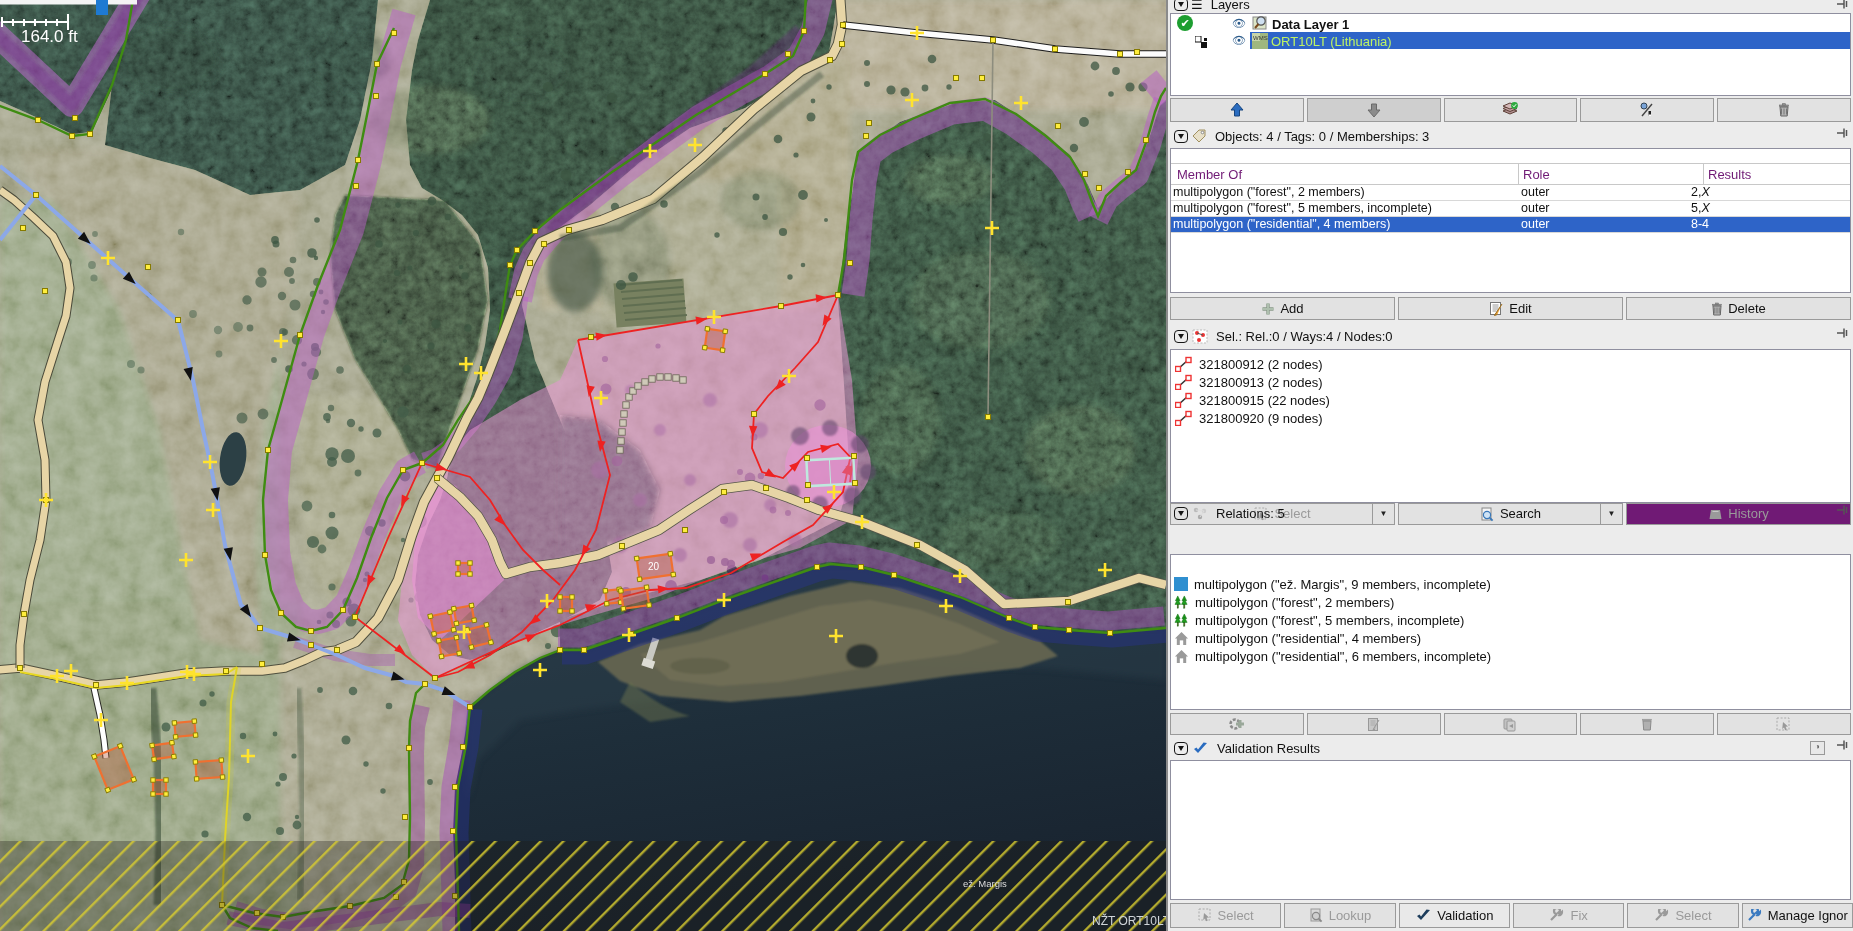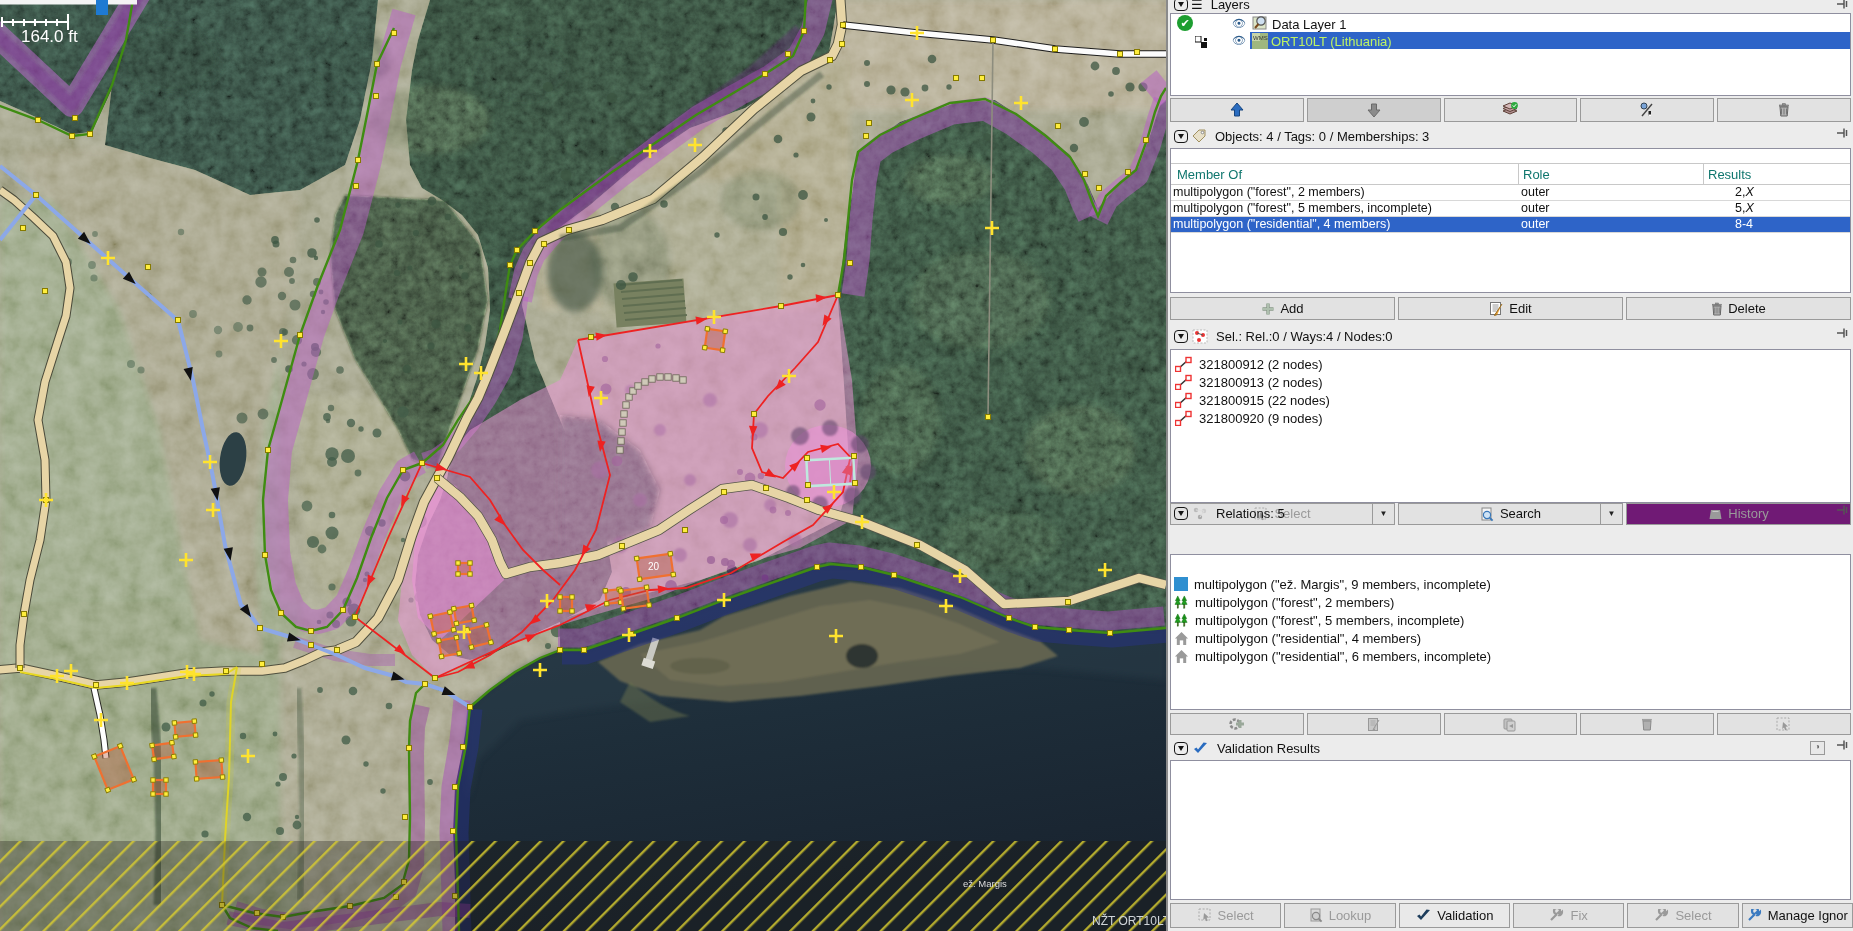--- a/index.html
+++ b/index.html
@@ -15,25 +15,25 @@
 .btnrow6 {position:absolute;left:2px;right:0;display:flex;gap:3px}
 .pbtn {flex:1;background:#e2e2e2;border:1px solid #9a9a9a;display:flex;align-items:center;justify-content:center;gap:5px;font-size:13px;overflow:hidden;white-space:nowrap}
 .pbtn.txt span {margin-top:-1px}
 .dis {color:#9a9a9a}
 .dd {position:absolute;right:0;top:0;bottom:0;width:22px;border-left:1px solid #9a9a9a;display:flex;align-items:center;justify-content:center;font-size:8px;color:#222}
 .lchk {position:absolute;left:6px;top:0px;width:16px;height:16px;background:#1d9e30;border-radius:50%;color:#fff;font-size:11px;text-align:center;line-height:16px}
 .leye {position:absolute;top:2px;font-size:11px;color:#2a5a8a}
 .licon {position:absolute;top:0}
 .lname {position:absolute;left:101px;top:1.5px;font-size:13px}
 .thead {border-top:1px solid #c8c8c8;border-bottom:1px solid #c8c8c8;background:#fff;font-size:13px}
-.thead span {color:#0f766e}
+.thead span {color:#701a75}
 .trow {position:absolute;left:0;right:0;height:16px;font-size:12.5px;border-bottom:1px solid #d8d8d8}
 .trow .c1 {position:absolute;left:2px;top:0px}
 .trow .c2 {position:absolute;left:350px;top:0px}
-.trow .c3 {position:absolute;left:564px;top:0px}
+.trow .c3 {position:absolute;left:520px;top:0px}
 .trow.sel {background:#2e64c8;color:#fff}
 .selitem {position:absolute;left:4px;font-size:13px;height:18px;display:flex;align-items:flex-end}
 .wicon {width:18px;height:16px;margin-right:6px}
 .relitem {position:absolute;left:3px;font-size:13px;height:18px;display:flex;align-items:center}
 .ricon {width:14px;height:14px;display:inline-block;margin-right:6px}
 .ricon2 {width:15px;height:15px;margin-right:6px}
 </style></head>
 <body>
 <div id="map"><svg width="1166" height="931" viewBox="0 0 1166 931" xmlns="http://www.w3.org/2000/svg">
 <defs>
@@ -797,21 +797,21 @@
   </div>
   <div class="listbox" style="top:13px;height:83px">
     <div style="position:absolute;left:0;top:1px;width:679px;height:17px">
       <span class="lchk">✔</span>
       <span class="leye" style="left:61px">👁</span>
       <svg class="licon" style="left:81px" width="16" height="16" viewBox="0 0 16 16">
           <rect x="1" y="2" width="13" height="12" fill="#dde6c8" stroke="#888"></rect>
           <circle cx="9" cy="6" r="4.2" fill="#cfe0f0" stroke="#555" stroke-width="1.2"></circle>
           <path d="M3,13 L6.5,9" stroke="#7a4a1e" stroke-width="2"></path>
         </svg>
-      <span class="lname" style="font-weight:normal">Data Layer 1</span>
+      <span class="lname" style="font-weight:bold">Data Layer 1</span>
     </div>
     <div style="position:absolute;left:79px;top:18px;right:0;height:17px;background:#2e64c8">
       <svg class="licon" style="left:2px;top:0.5px" width="16" height="16" viewBox="0 0 16 16">
           <rect width="16" height="16" fill="#9fb77f"></rect>
           <rect x="0" y="0" width="8" height="8" fill="#c8d4a8"></rect>
           <text x="1" y="7" font-size="6" fill="#333">WMS</text>
         </svg>
       <span style="position:absolute;left:21px;top:1.5px;font-size:13px;color:#bef264">ORT10LT (Lithuania)</span>
     </div>
     <span class="leye" style="left:61px;top:20px">👁</span>

